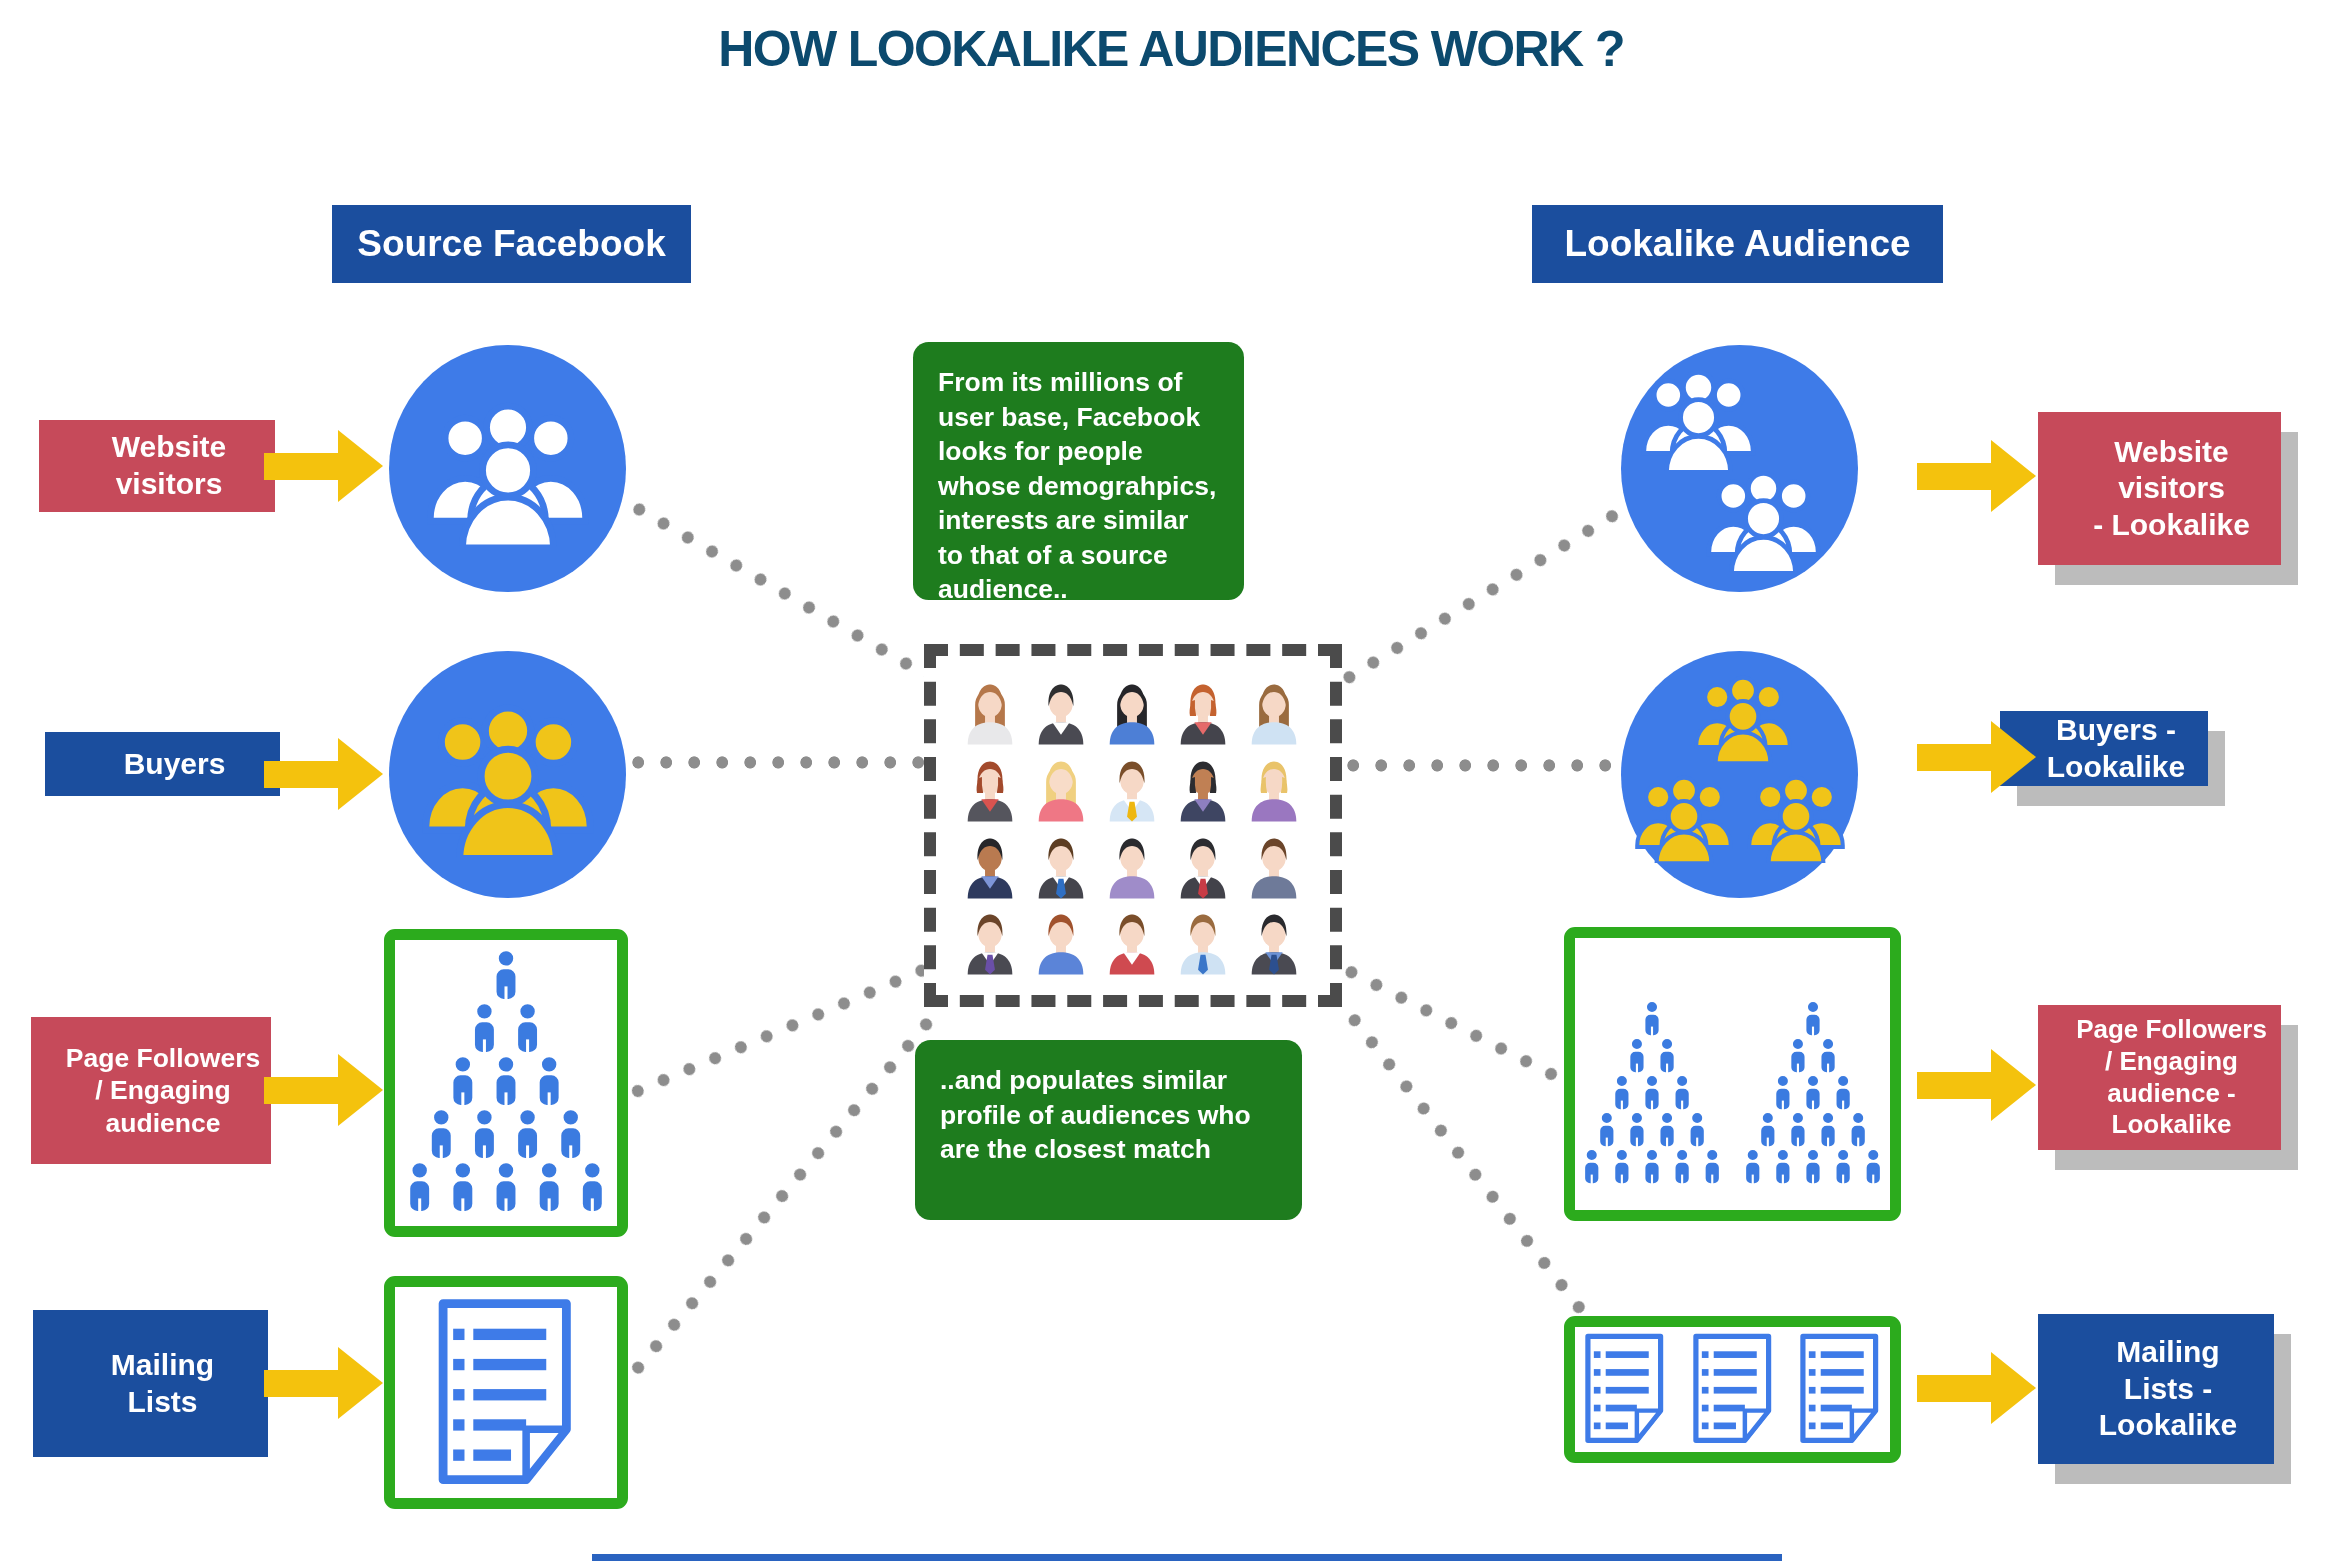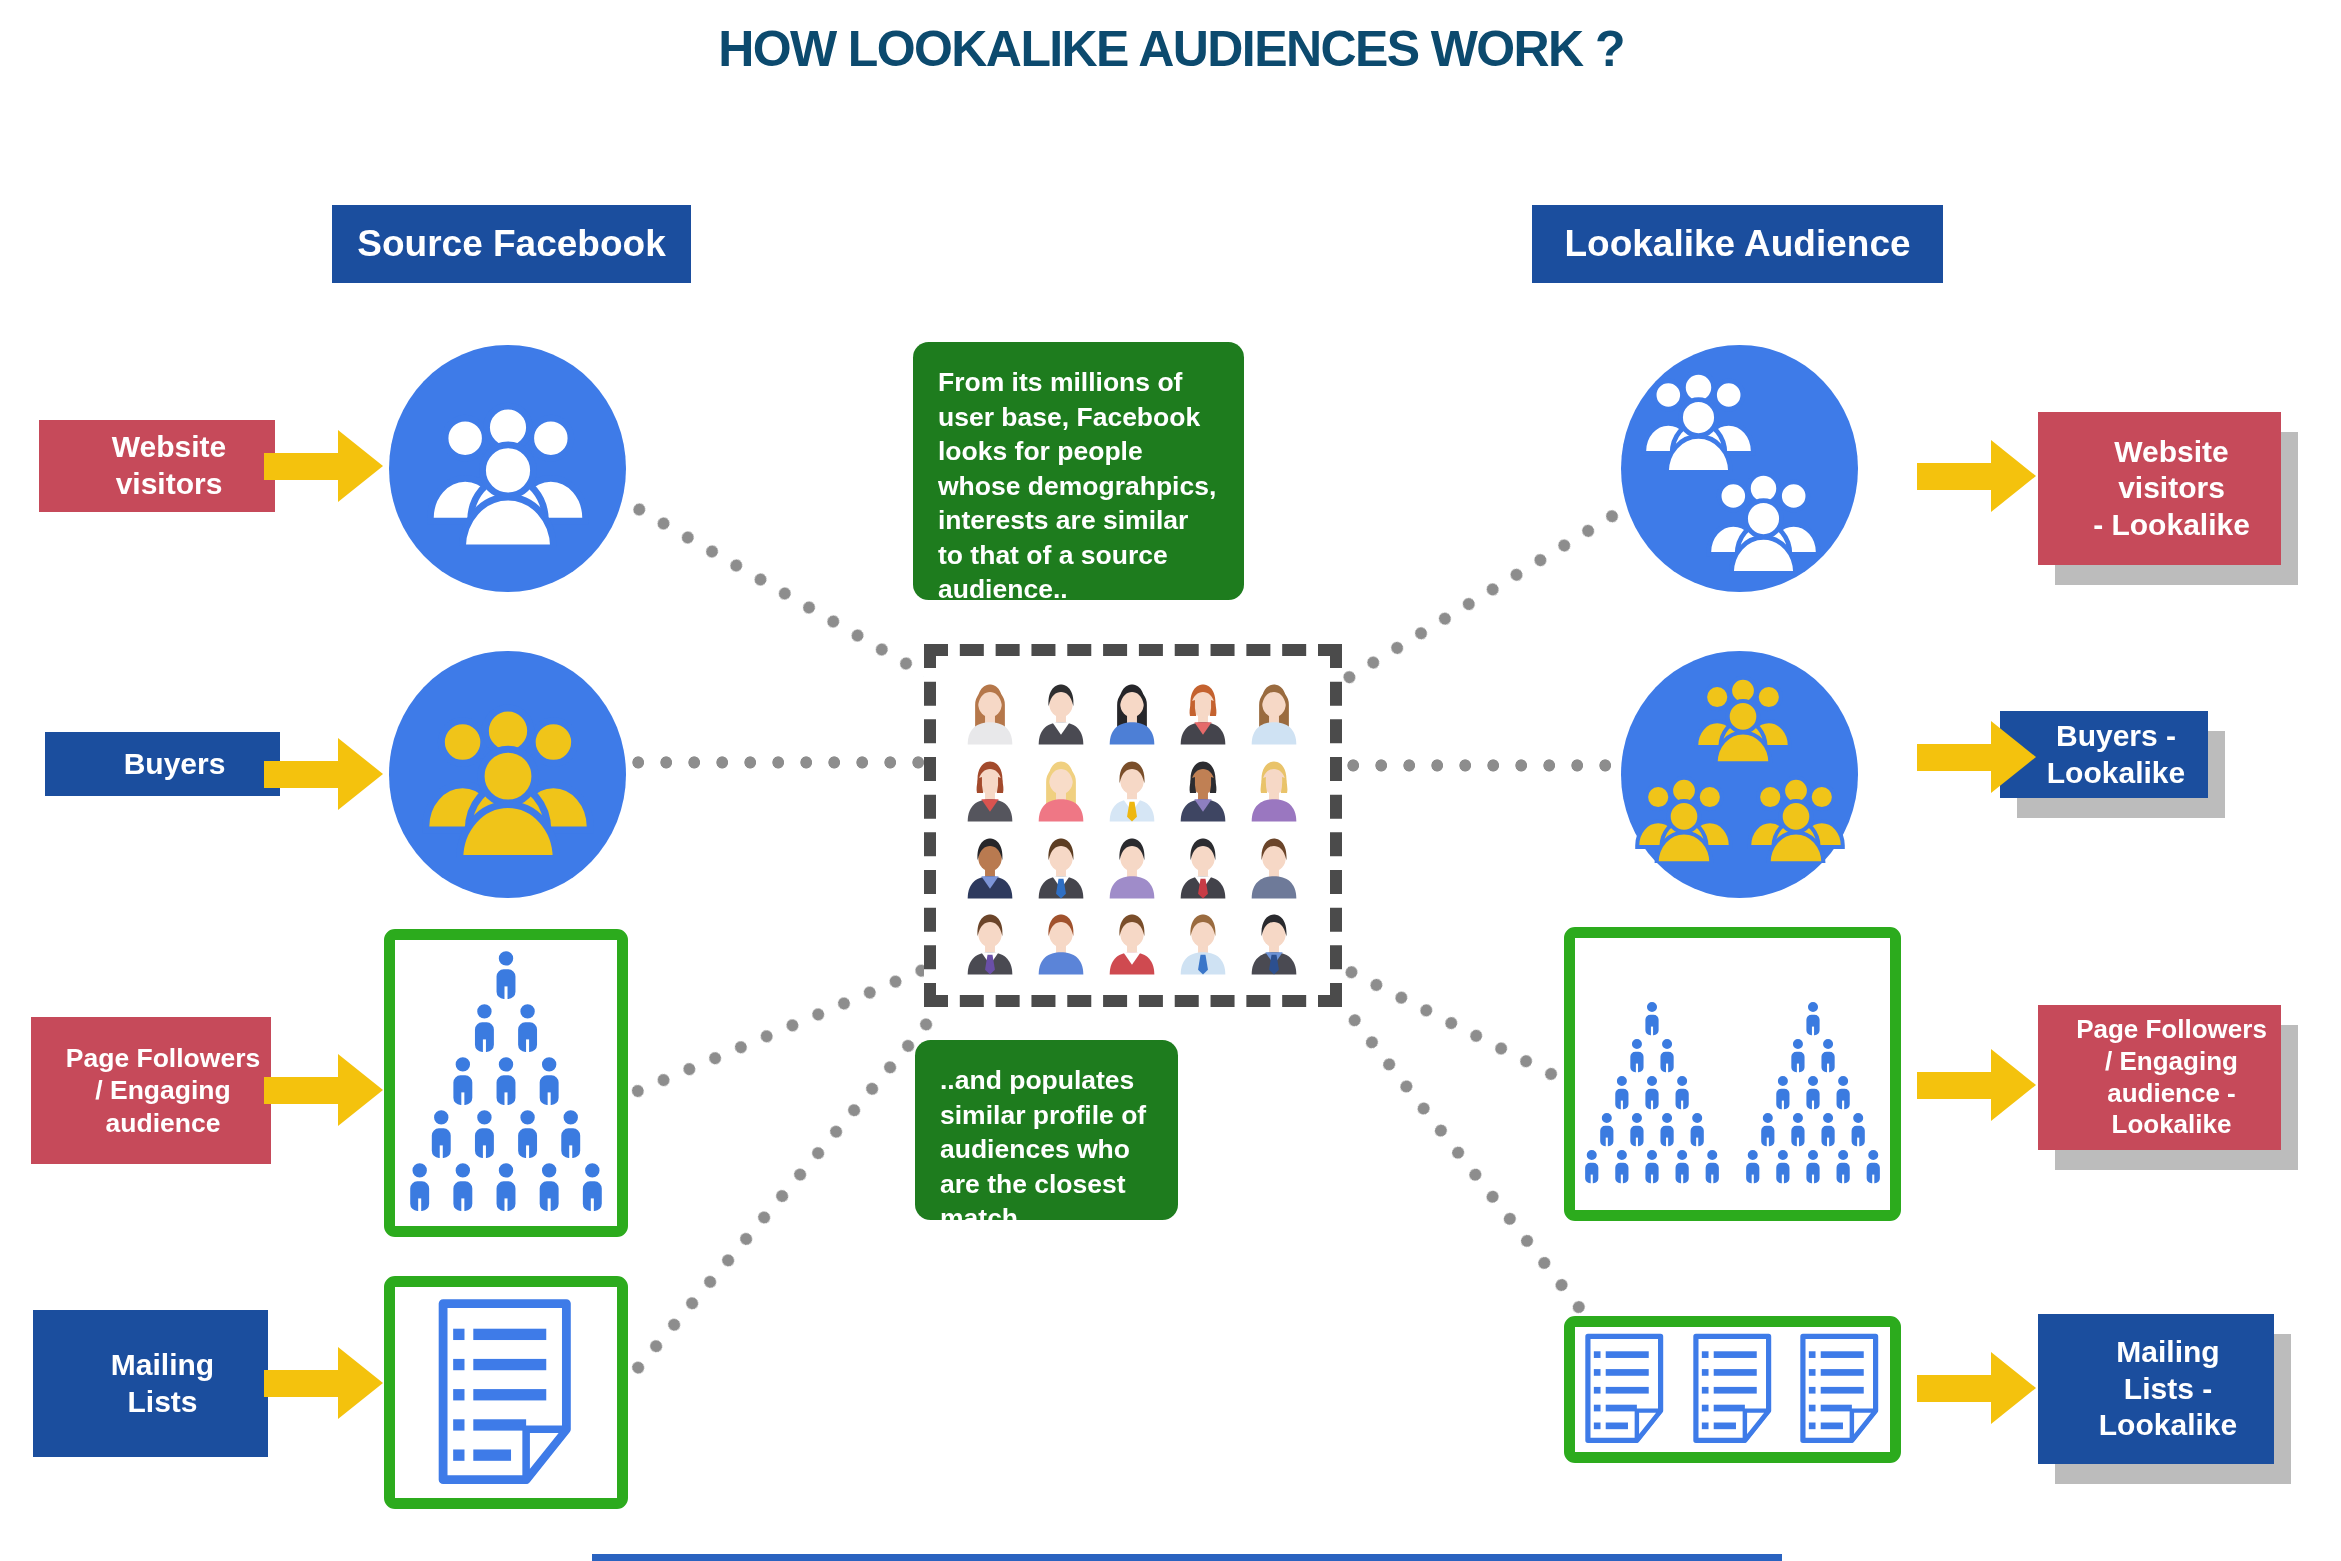--- a/index.html
+++ b/index.html
@@ -15,21 +15,21 @@
   .hdr-lk{left:1532px;top:205px;width:411px;height:78px;}
   .lbl{position:absolute;color:#fff;font-weight:bold;font-size:30px;line-height:1.22;
        display:flex;align-items:center;justify-content:center;text-align:center;white-space:pre-line;padding-left:24px;}
   .lbl.red{background:var(--red);} .lbl.blue{background:var(--blue);}
   .lbl.shd{box-shadow:17px 20px 0 0 var(--shadow);}
   .l1{left:39px;top:420px;width:212px;height:92px;}
   .l2{left:45px;top:732px;width:211px;height:64px;}
   .l3{left:31px;top:1017px;width:216px;height:147px;font-size:26.5px;}
   .l4{left:33px;top:1310px;width:211px;height:147px;}
   .r1{left:2038px;top:412px;width:219px;height:153px;}
-  .r2{left:2000px;top:711px;width:184px;height:87px;}
+  .r2{left:2000px;top:711px;width:184px;height:75px;}
   .r3{left:2038px;top:1005px;width:219px;height:145px;font-size:26px;}
   .r4{left:2038px;top:1314px;width:212px;height:150px;}
   .arrow{position:absolute;width:74px;height:26.5px;background:var(--arrow);}
   .arrow::after{content:"";position:absolute;left:100%;top:50%;transform:translateY(-50%);
                 width:0;height:0;border-left:45px solid var(--arrow);
                 border-top:36px solid transparent;border-bottom:36px solid transparent;}
   .circle{position:absolute;width:237px;height:247px;border-radius:50%;background:var(--circle);
           display:flex;align-items:center;justify-content:center;}
   .lc1{left:389px;top:345px;} .lc2{left:389px;top:651px;}
   .rc1{left:1621px;top:345px;} .rc2{left:1621px;top:651px;}
@@ -41,21 +41,21 @@
   .rg3{left:1564px;top:927px;width:337px;height:294px;align-items:flex-end;padding-bottom:19px;gap:12.5px;}
   .rg4{left:1564px;top:1316px;width:337px;height:147px;gap:15.6px;}
   .dashed{position:absolute;left:924px;top:644px;width:418px;height:363px;box-sizing:border-box;
           border:12.5px dashed var(--dash);background:#fff;}
   .avatars{display:grid;grid-template-columns:repeat(5,1fr);column-gap:7px;row-gap:7.8px;
            padding:20px 23.4px;width:100%;height:100%;box-sizing:border-box;}
   .av svg{width:62px;height:69px;display:block;}
   .note{position:absolute;background:var(--green);border-radius:15.6px;color:#ffffff;font-weight:bold;
         font-size:26.5px;line-height:1.3;padding:23.4px 25px;box-sizing:border-box;}
   .n1{left:913px;top:342px;width:331px;height:258px;}
-  .n2{left:915px;top:1040px;width:263px;height:180px;}
+  .n2{left:915px;top:1040px;width:387px;height:180px;}
   .dots{position:absolute;height:12.5px;transform-origin:0 50%;
         background-image:radial-gradient(circle at 6.2px 6.2px,var(--dot) 5.5px,transparent 6.2px);
         background-size:28px 12.5px;background-repeat:repeat-x;}
   .footer{position:absolute;left:592px;top:1554px;width:1190px;height:7px;background:#2a63c0;}
 </style>
 </head>
 <body>
 
 <div class="canvas">
 

